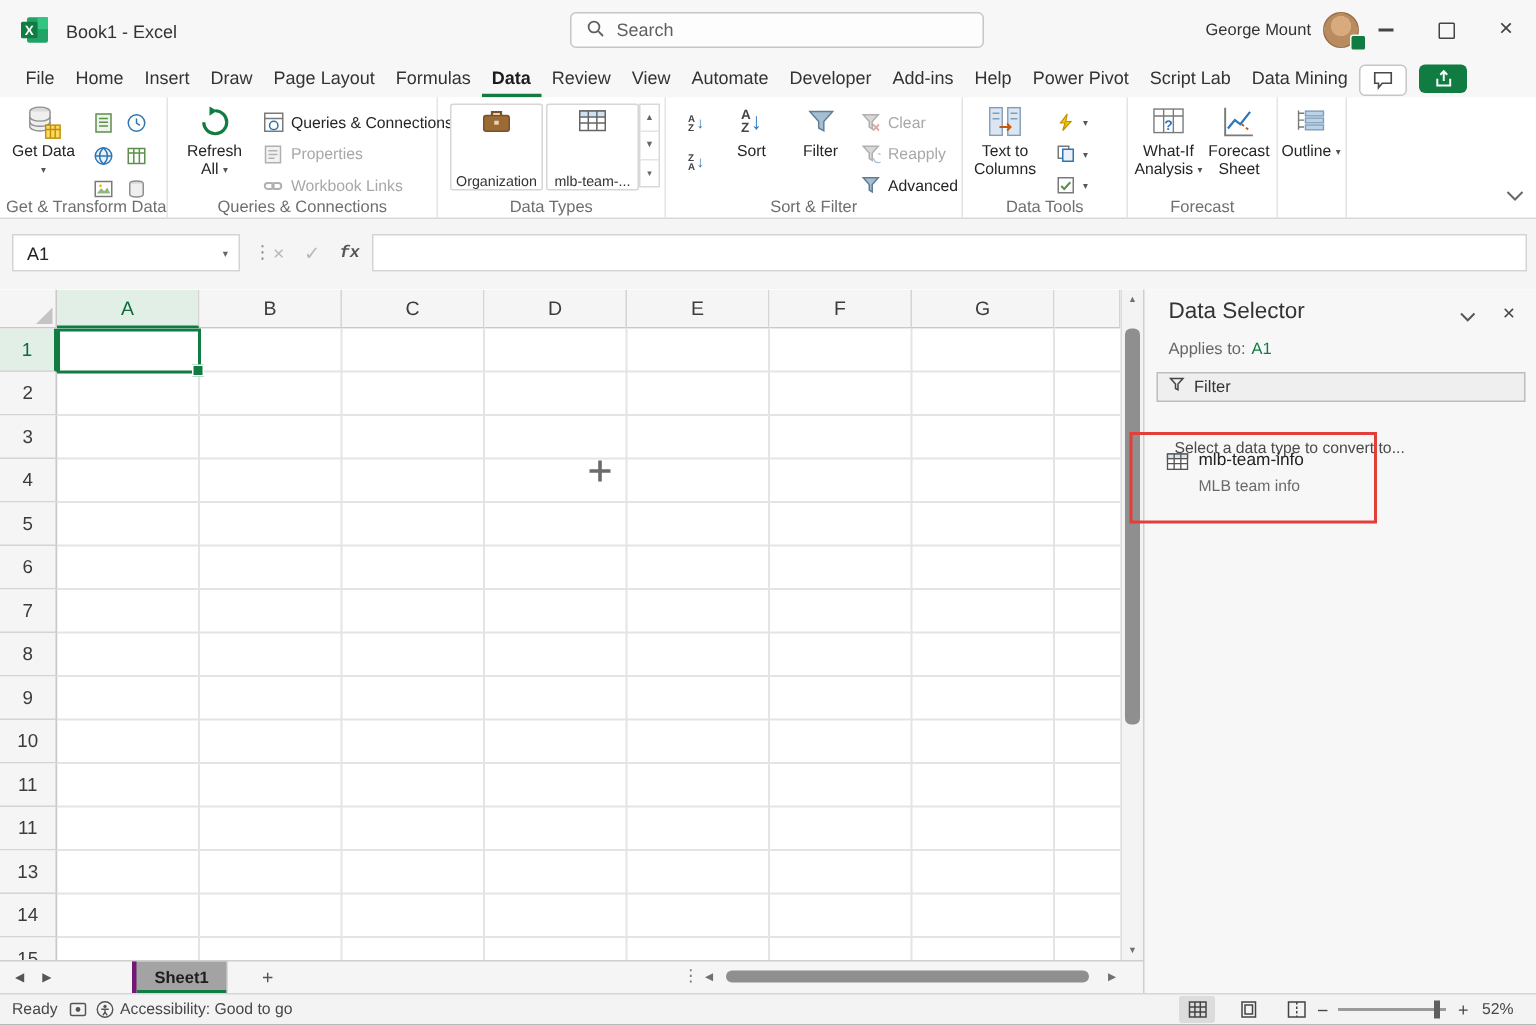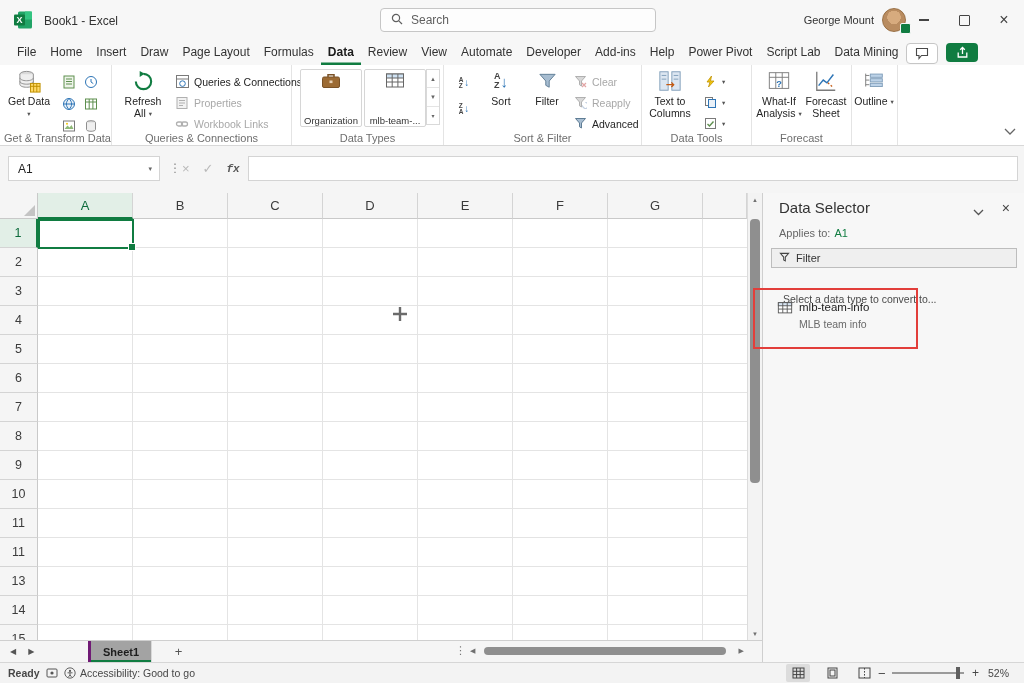--- a/index.html
+++ b/index.html
@@ -528,21 +528,21 @@
     <span class="addsheet">+</span>
     <span class="sheetdots">⋮</span>
     <div class="hscroll">
       <span class="harr" style="left:2px;">◀</span>
       <div class="hthumb"></div>
       <span class="harr" style="right:2px;">▶</span>
     </div>
   </div>
 
   <div class="statusbar">
-    <span class="sb-item" style="left:8px;font-weight:bold;">Ready</span>
+    <span class="sb-item" style="left:8px;">Ready</span>
     <span class="sb-item" style="left:46px;">
       <svg width="12" height="12" viewBox="0 0 12 12">
           <rect x="1" y="2" width="10" height="8" rx="1" fill="none" stroke="#555"></rect>
           <circle cx="6" cy="6" r="1.6" fill="#555"></circle>
         </svg>
     </span>
     <span class="sb-item" style="left:64px;">
       <svg width="12" height="12" viewBox="0 0 13 13">
           <circle cx="6.5" cy="6.5" r="5.6" fill="none" stroke="#555"></circle>
           <circle cx="6.5" cy="4.3" r="1.2" fill="#555"></circle>

